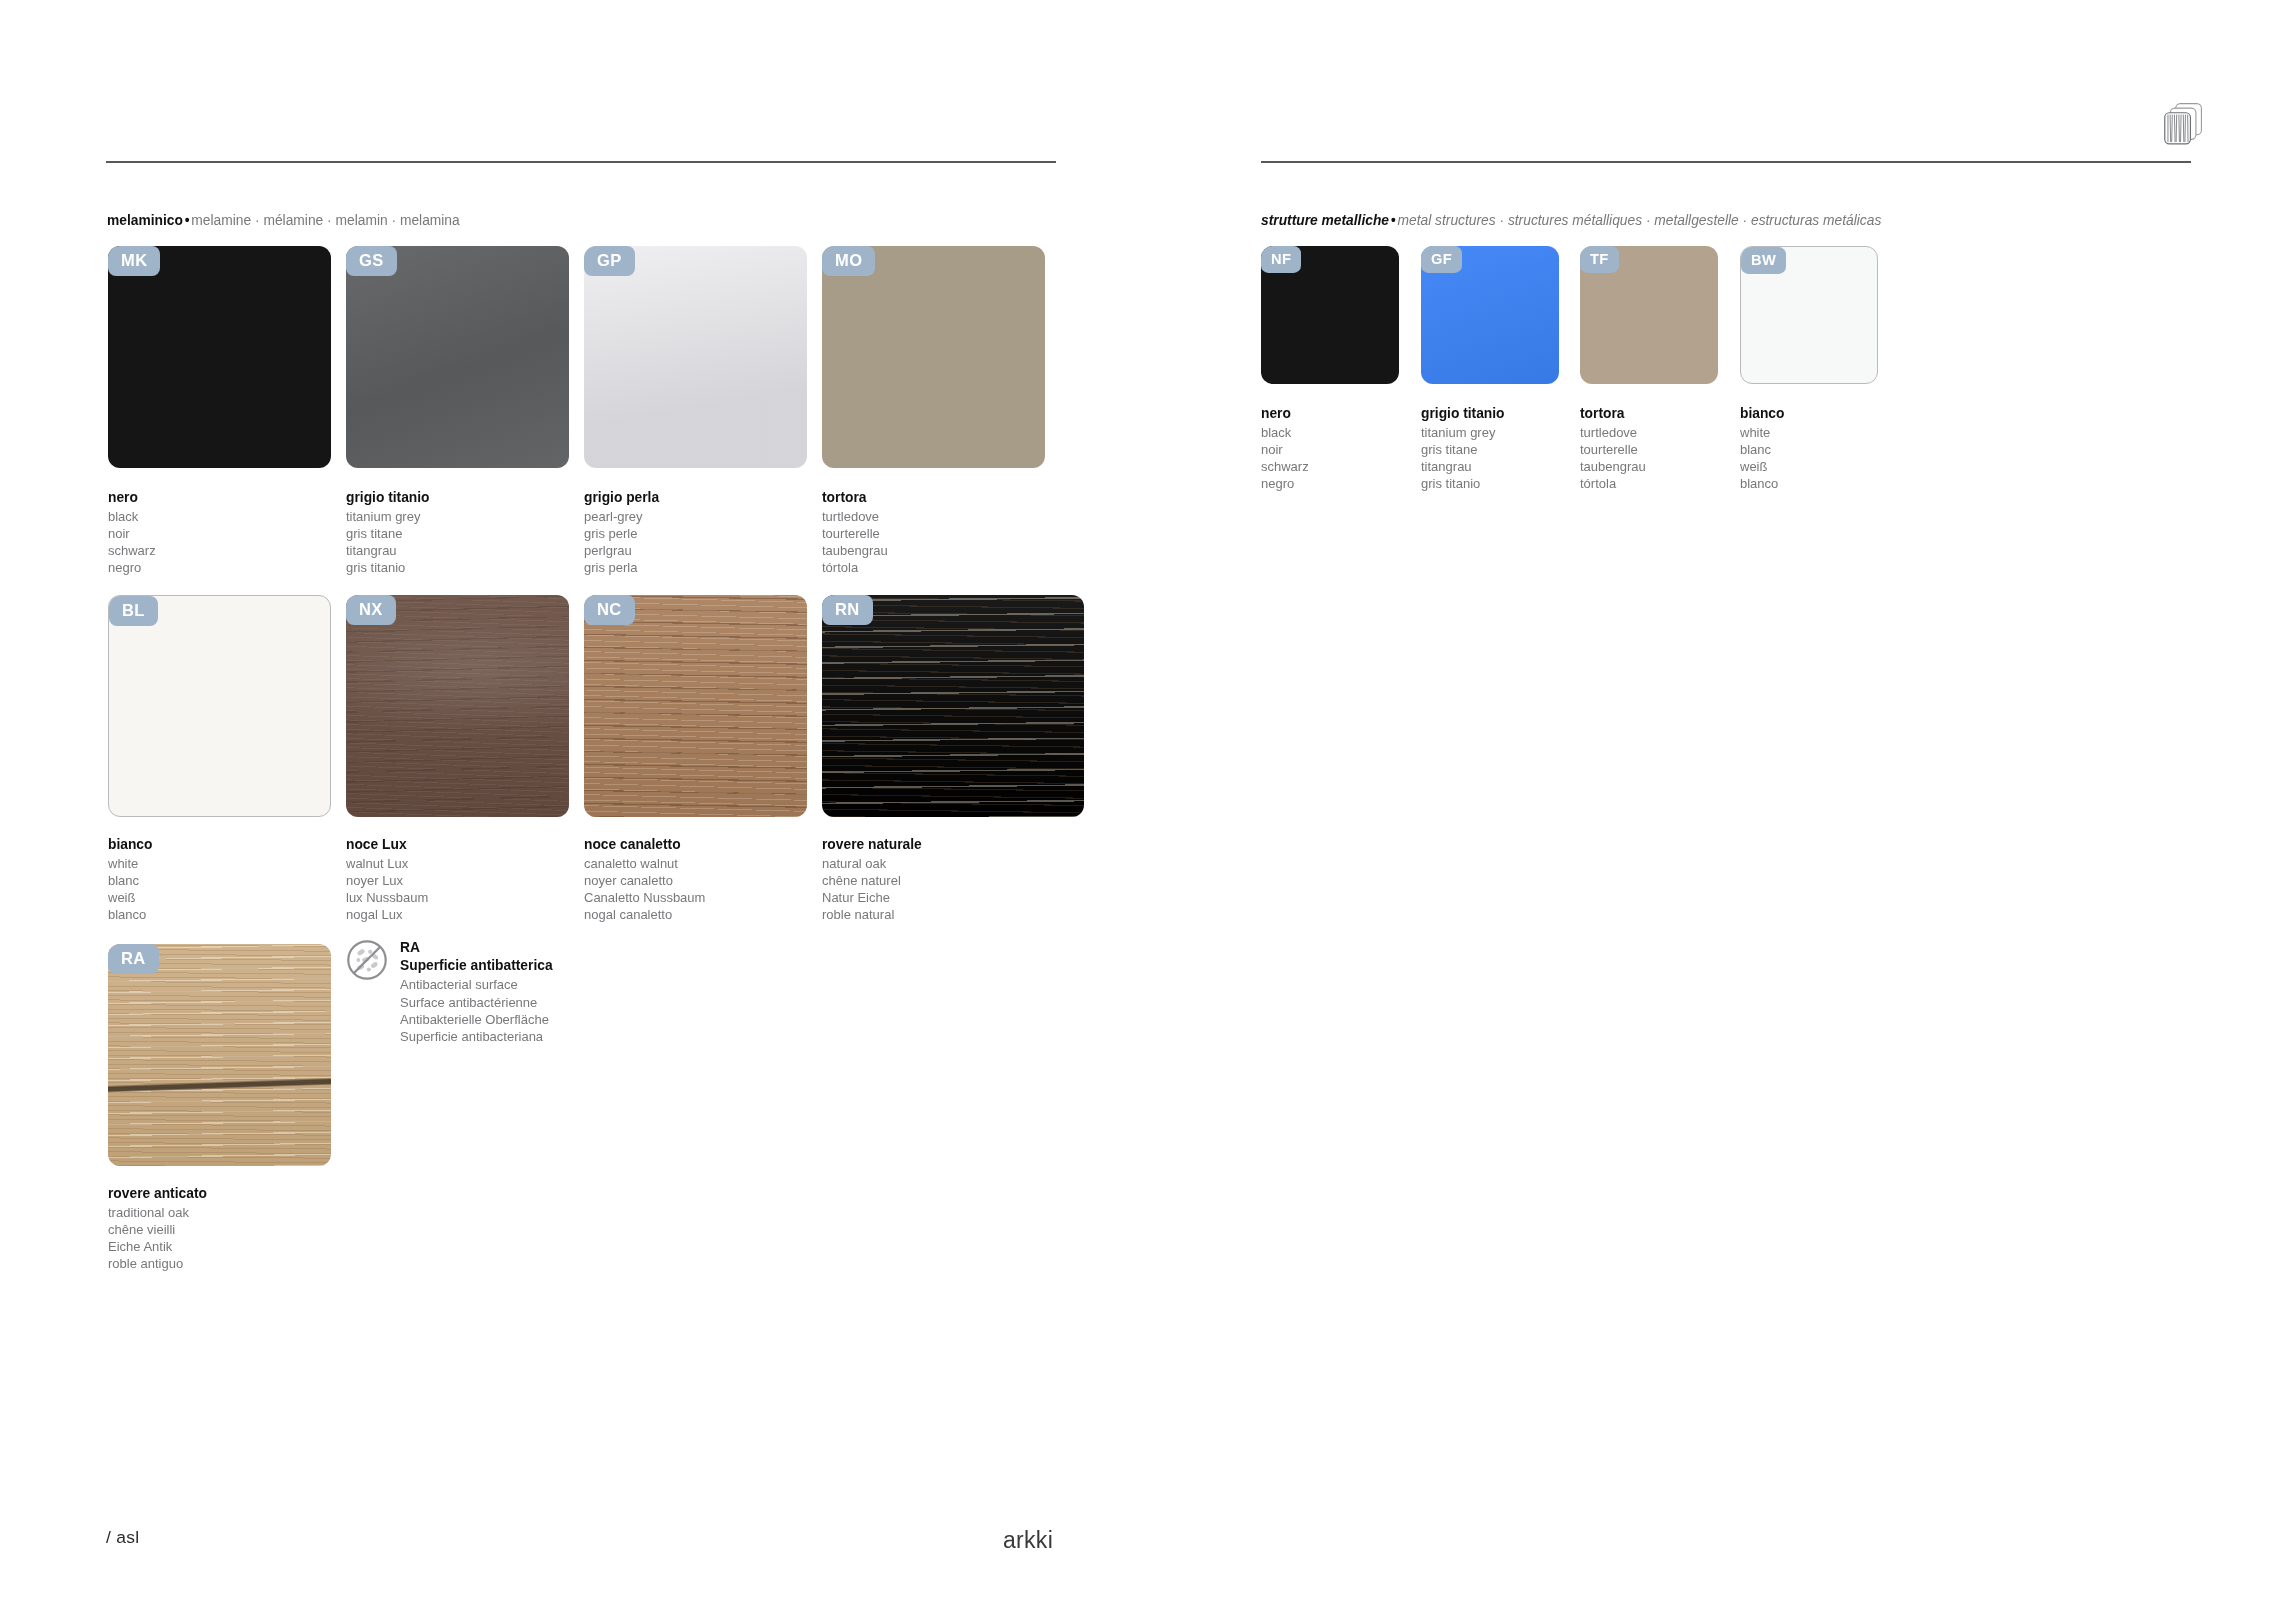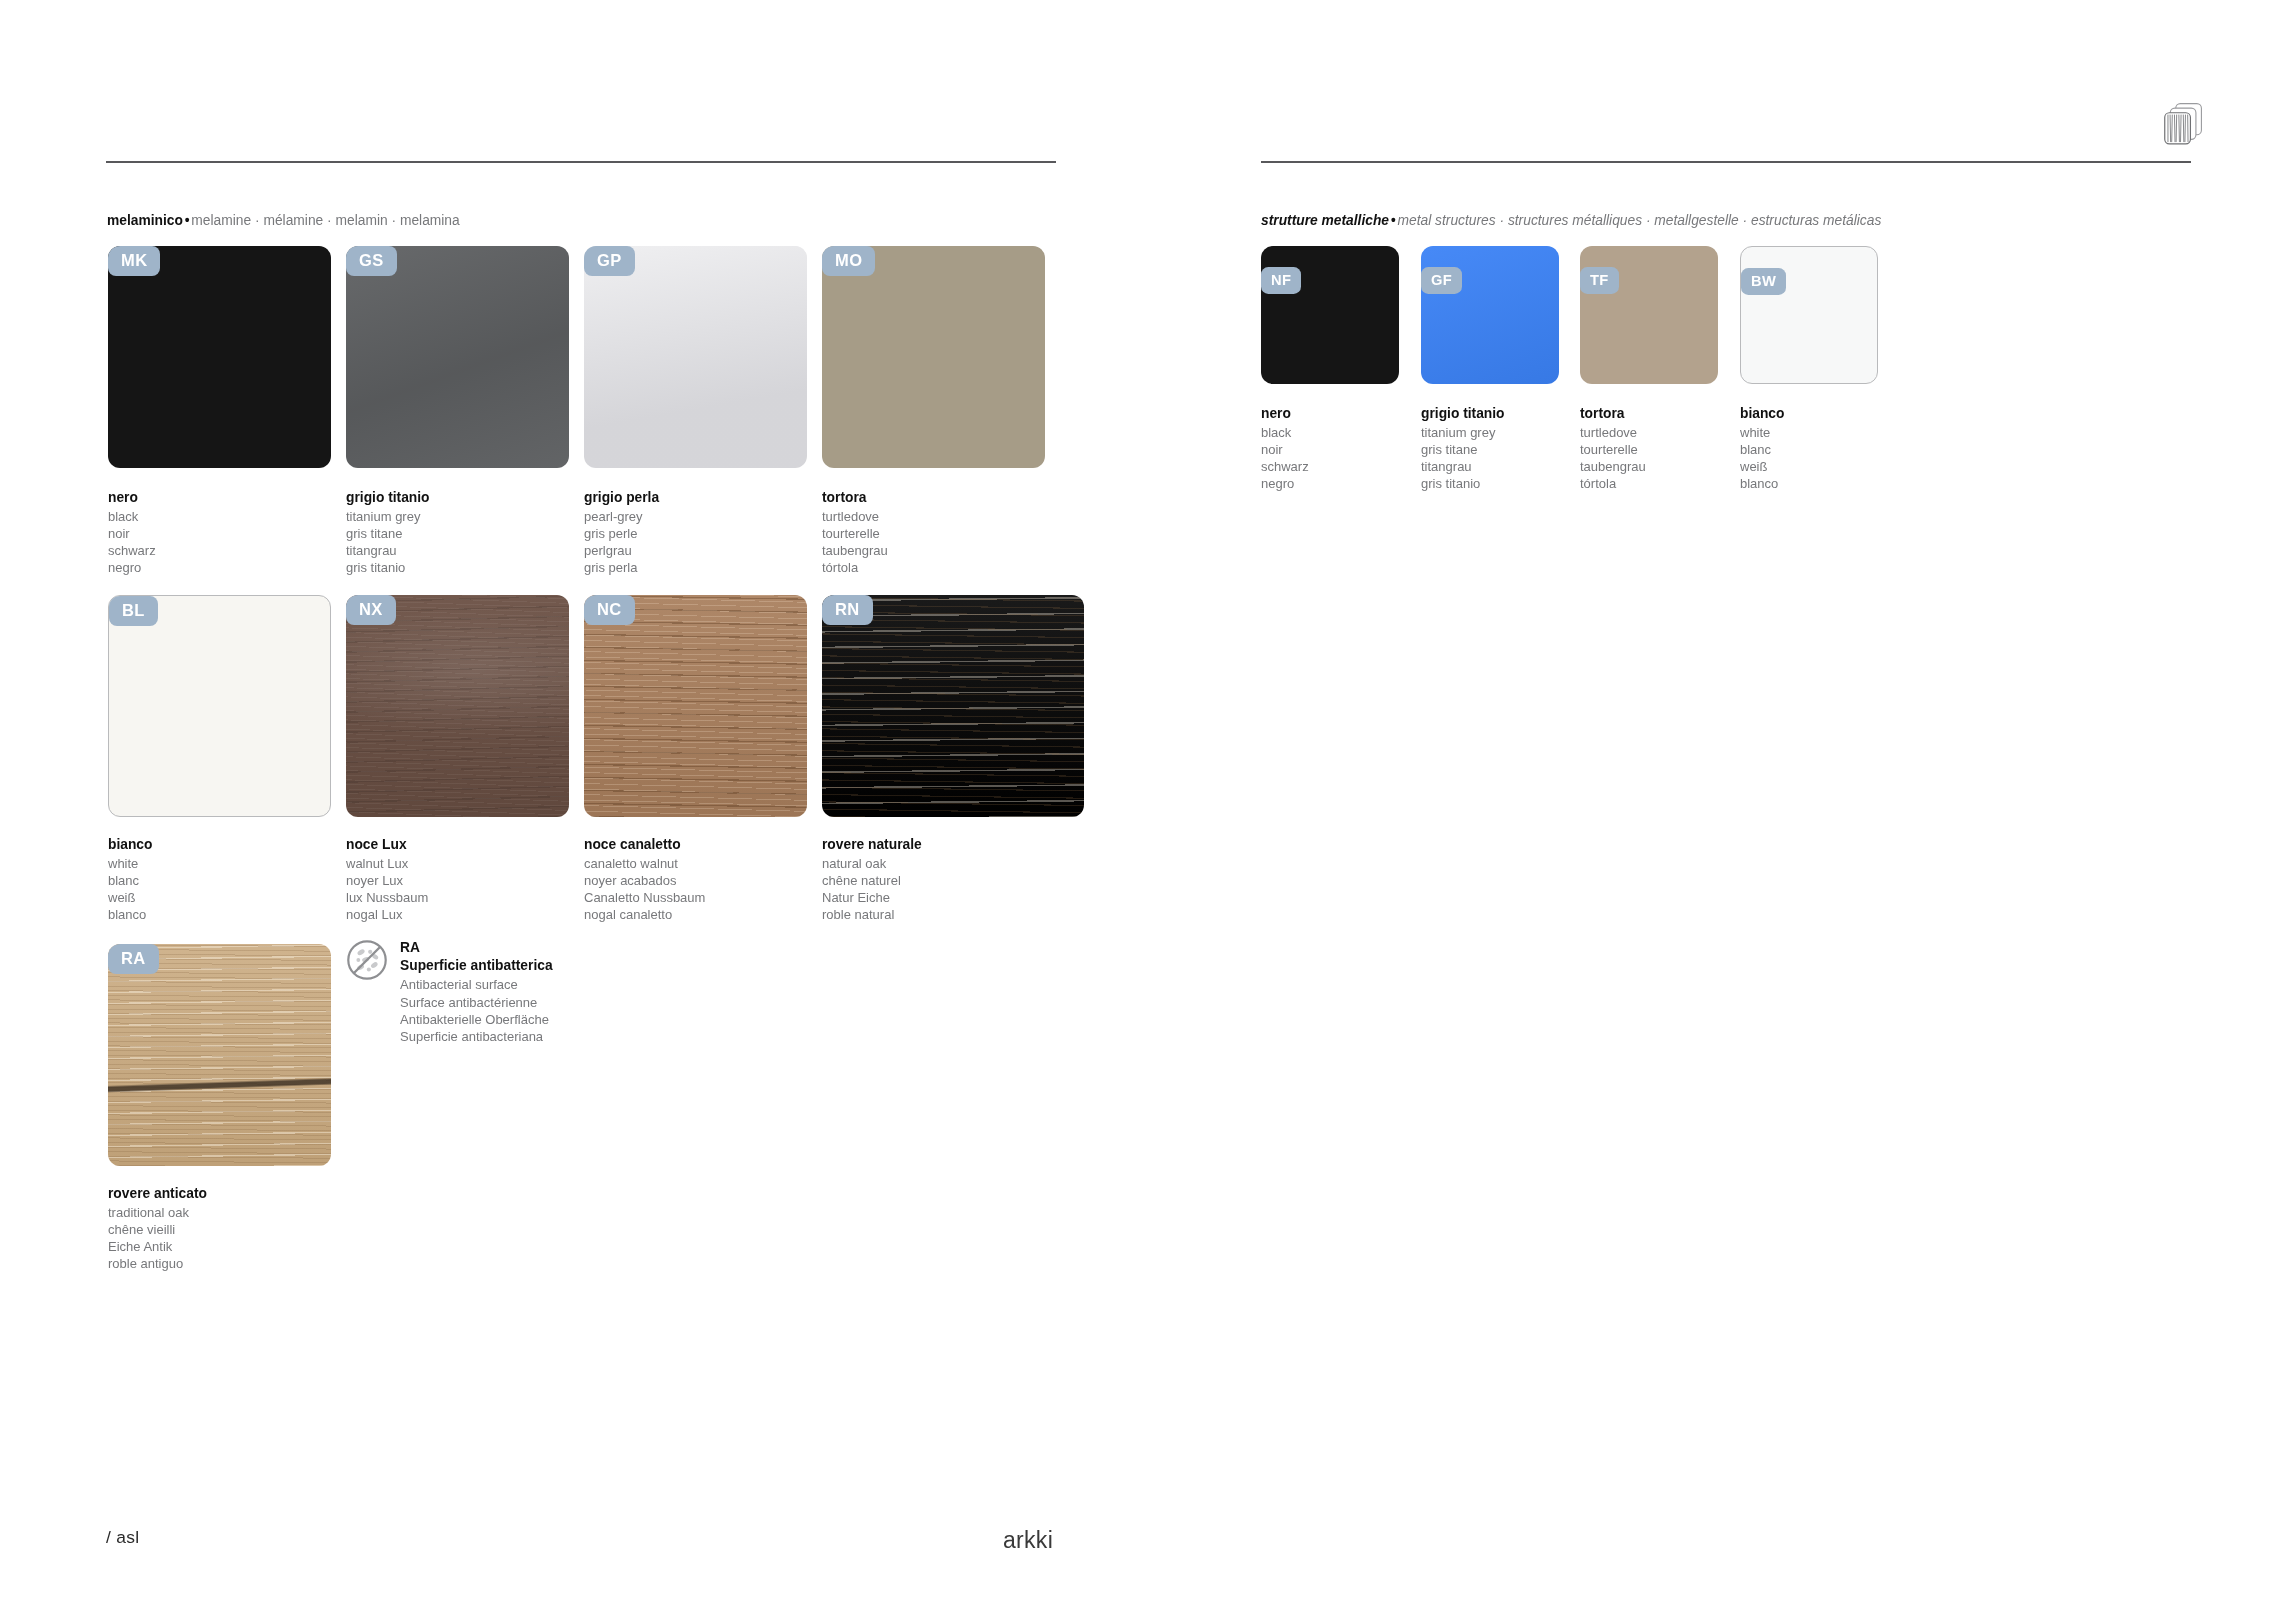--- a/index.html
+++ b/index.html
@@ -93,21 +93,20 @@
     letter-spacing: 0.4px;
     border-radius: 8px;
     padding: 6.4px 13px 7.3px 13px;
     z-index: 4;
     line-height: 1;
   }
   .badge.small {
     font-size: 14.7px;
     padding: 5.5px 10px 6.4px 10px;
     border-radius: 7.3px;
-    margin-top: 21px;
   }
 
   
   .caption {
     position: absolute;
     line-height: 1.0;
     white-space: nowrap;
   }
   .caption .ti {
     display: block;
@@ -291,21 +290,21 @@
   <div class="caption" style="left:346px; top:838px;">
     <span class="ti">noce Lux</span>
     <span class="tr">walnut Lux</span>
     <span class="tr">noyer Lux</span>
     <span class="tr">lux Nussbaum</span>
     <span class="tr">nogal Lux</span>
   </div>
   <div class="caption" style="left:584px; top:838px;">
     <span class="ti">noce canaletto</span>
     <span class="tr">canaletto walnut</span>
-    <span class="tr">noyer acabados</span>
+    <span class="tr">noyer canaletto</span>
     <span class="tr">Canaletto Nussbaum</span>
     <span class="tr">nogal canaletto</span>
   </div>
   <div class="caption" style="left:822px; top:838px;">
     <span class="ti">rovere naturale</span>
     <span class="tr">natural oak</span>
     <span class="tr">chêne naturel</span>
     <span class="tr">Natur Eiche</span>
     <span class="tr">roble natural</span>
   </div>

